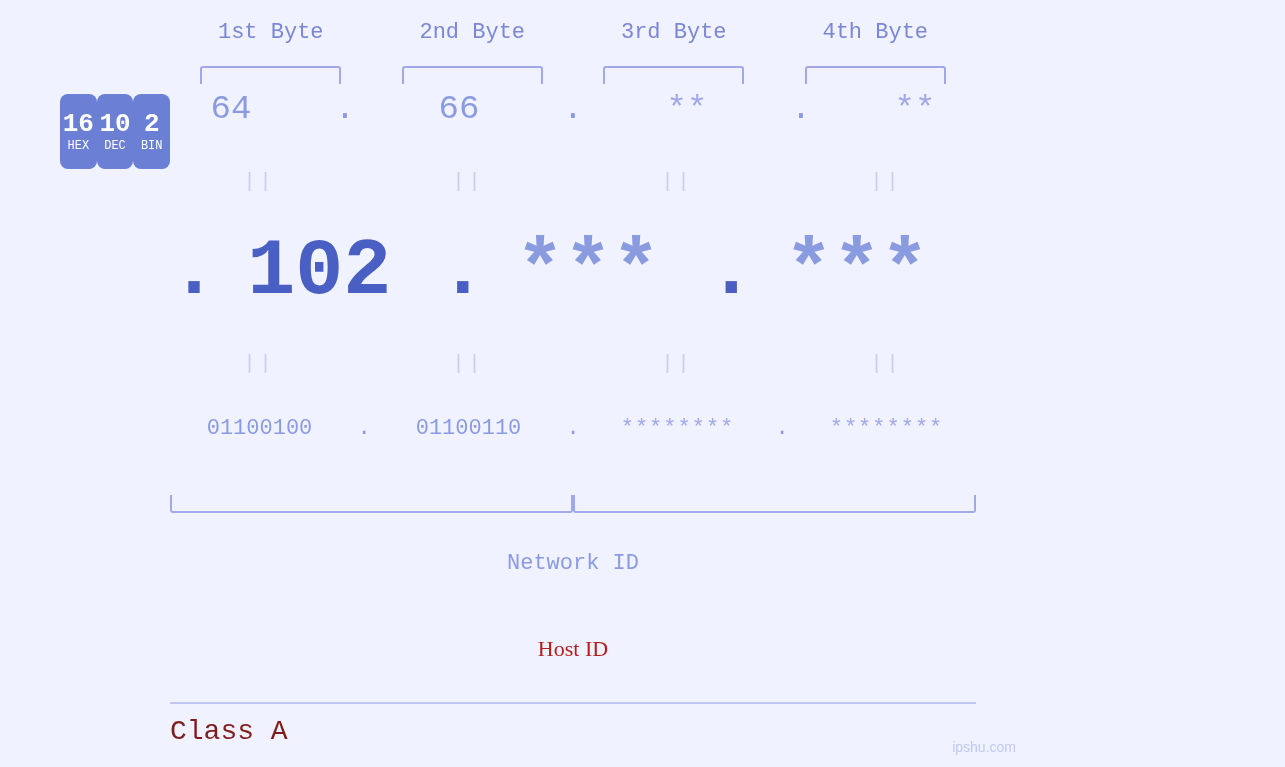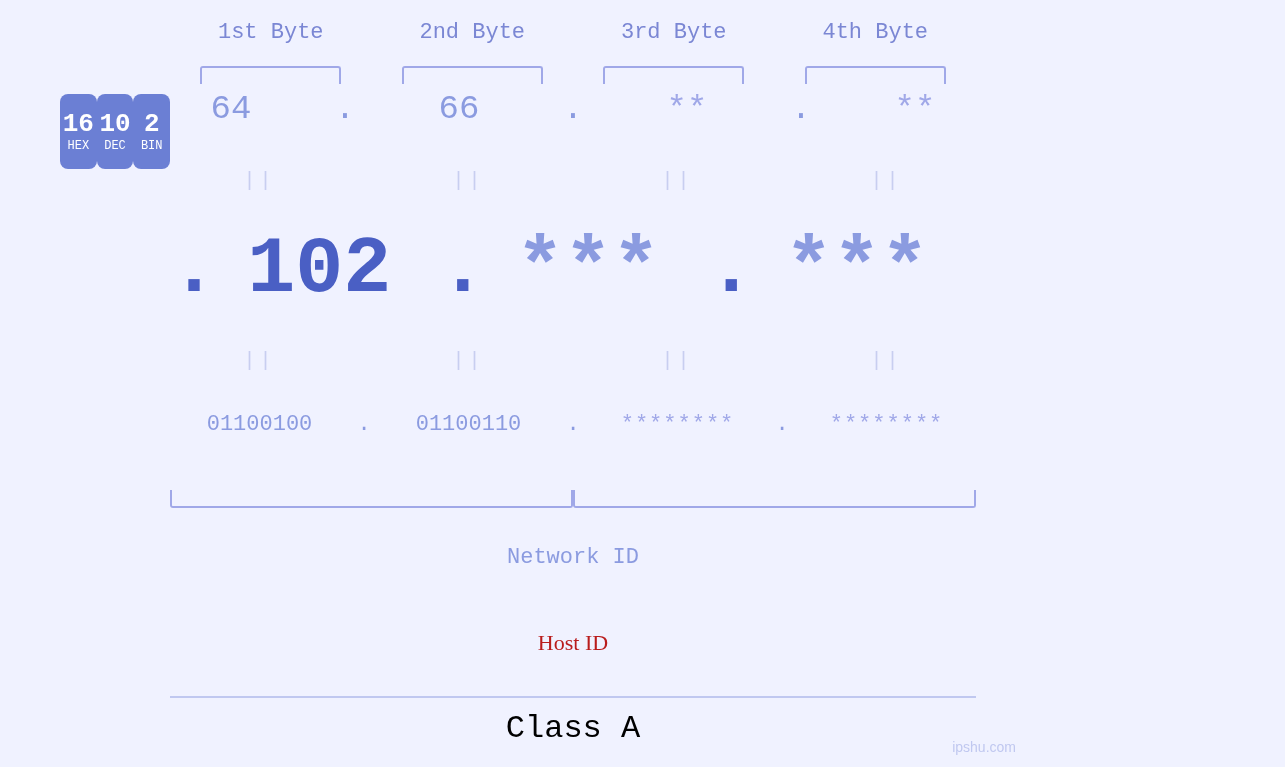--- a/index.html
+++ b/index.html
@@ -201,19 +201,19 @@
         <div style="flex:1; text-align:center; color:#b91c1c; font-size:22px; font-family:Liberation Serif, serif;">Host ID</div>
         <div style="flex:0 0 30px;"></div>
         <div style="flex:1; text-align:center;"></div>
       </div>
 
     </div>
   </div>
 
   <div style="width:100%; padding-left:110px; margin-top:10px;">
     <div style="border-top:2px solid #c0c8f0; padding-top:12px;">
-      <div style="text-align:center; color:#000000; font-size:32px; font-family:'Courier New',monospace;">Class A</div>
+      <div style="color:#7f1d1d; font-size:28px; font-family:'Courier New',monospace;">Class A</div>
     </div>
   </div>
 
   <div class="watermark">ipshu.com</div>
 
 </div>
 
 </body></html>

